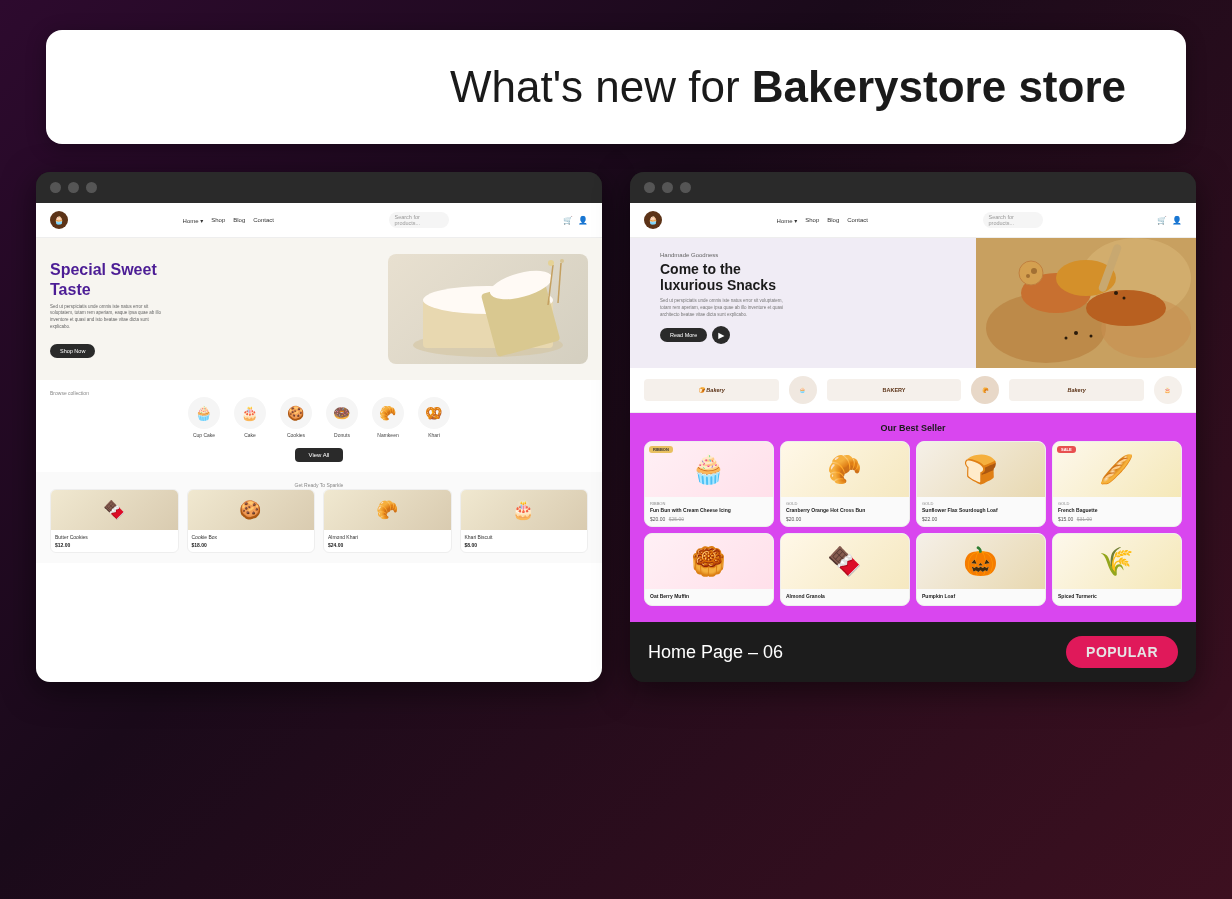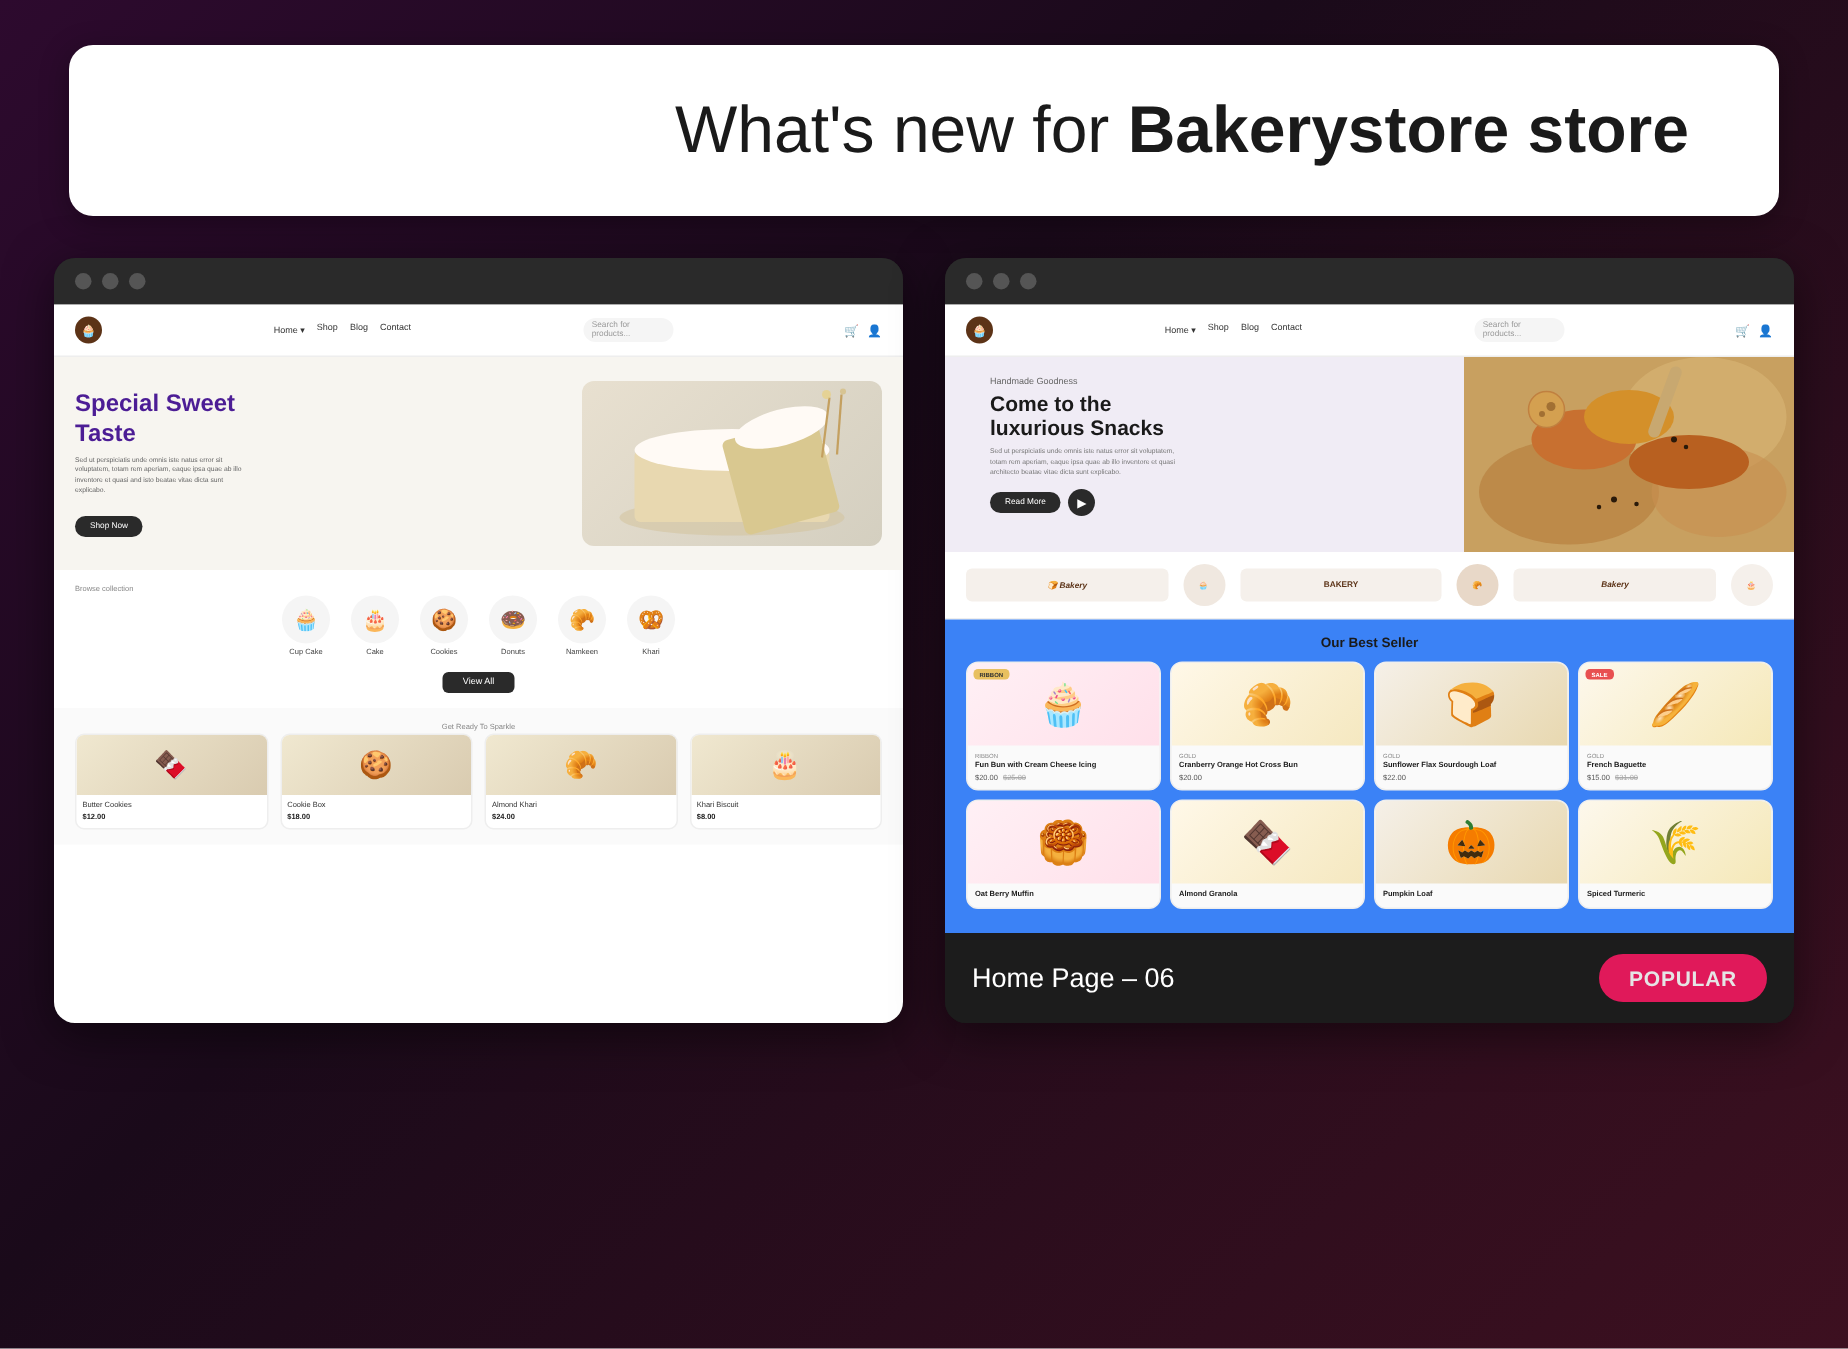--- a/index.html
+++ b/index.html
@@ -389,21 +389,21 @@
       display: flex;
       align-items: center;
       justify-content: center;
       font-size: 5.5px;
       font-weight: 600;
       color: #5c3317;
     }
 
     .p2-bestseller-section {
       padding: 10px 14px;
-      background: #3b82f6;
+      background: #d946ef;
     }
     .p2-bs-title {
       font-size: 9px;
       font-weight: 700;
       color: #1a1a1a;
       margin-bottom: 8px;
       text-align: center;
     }
     .p2-products-grid {
       display: flex;

